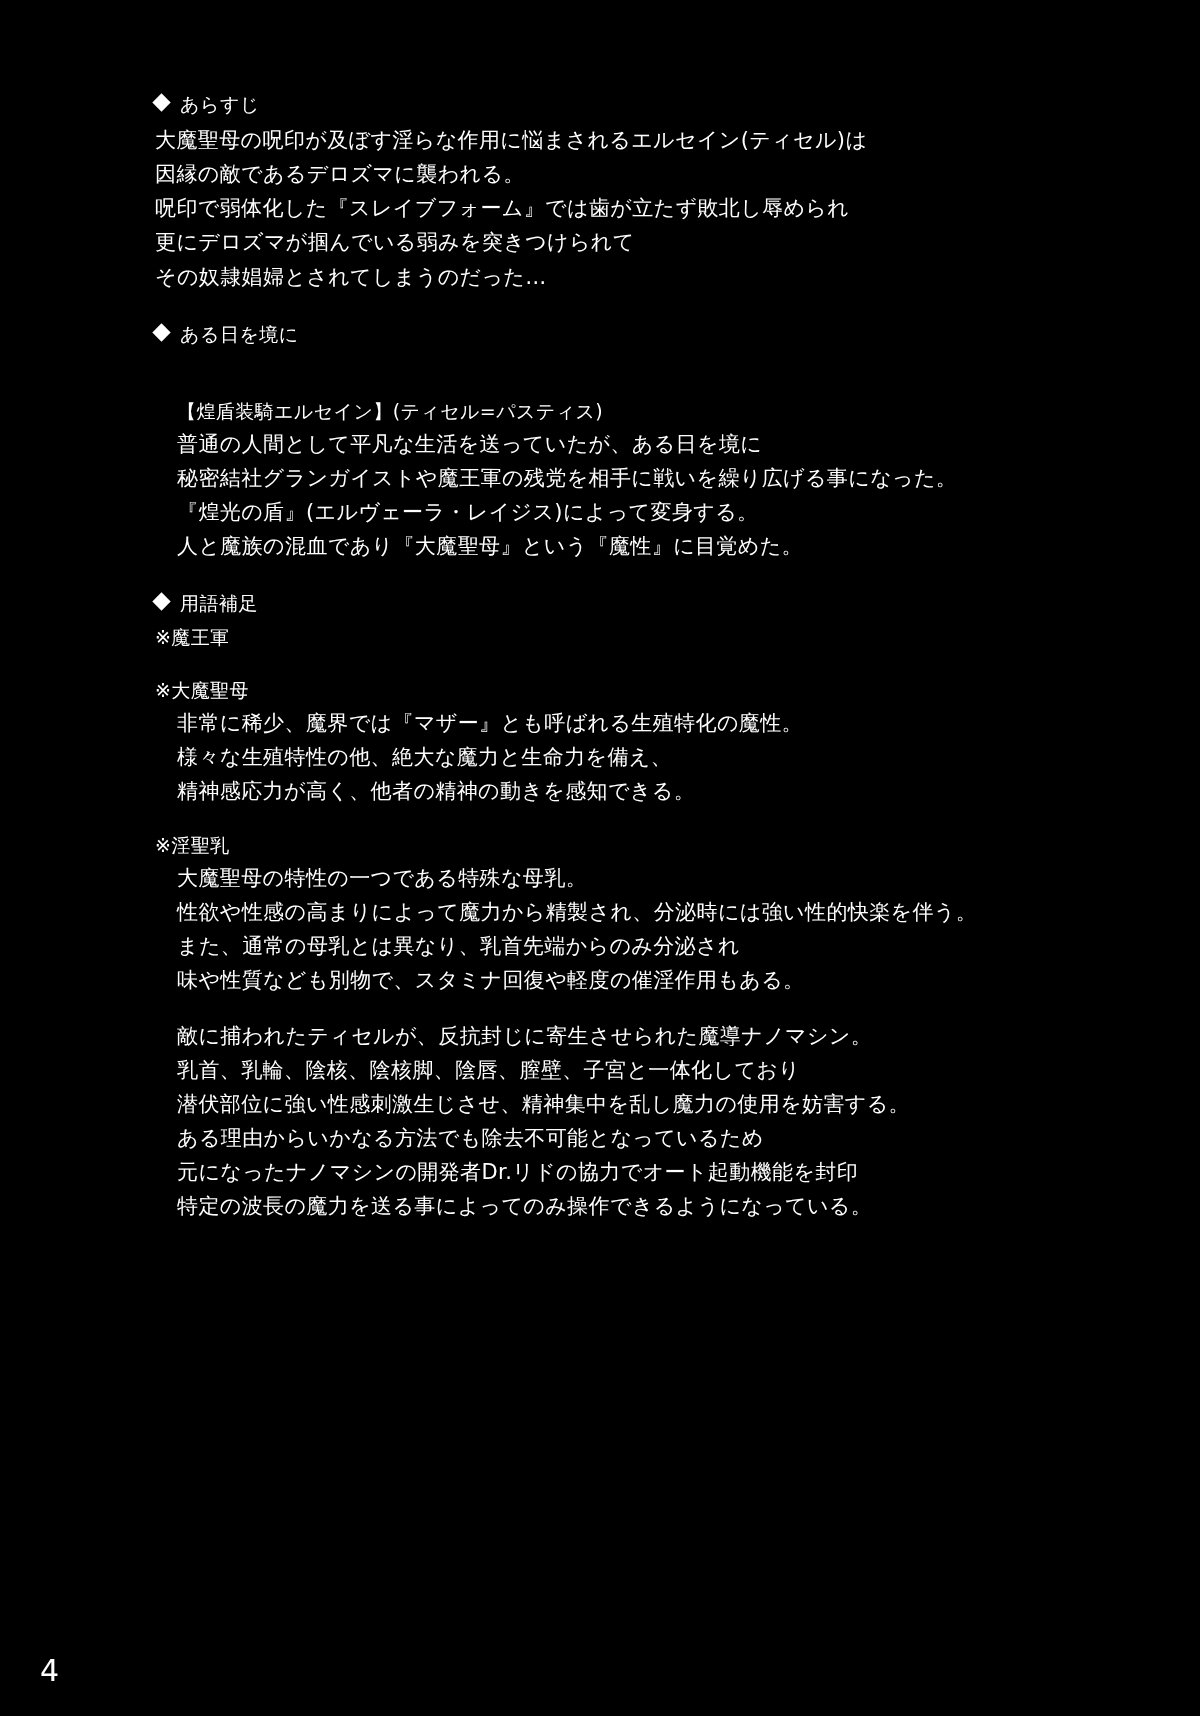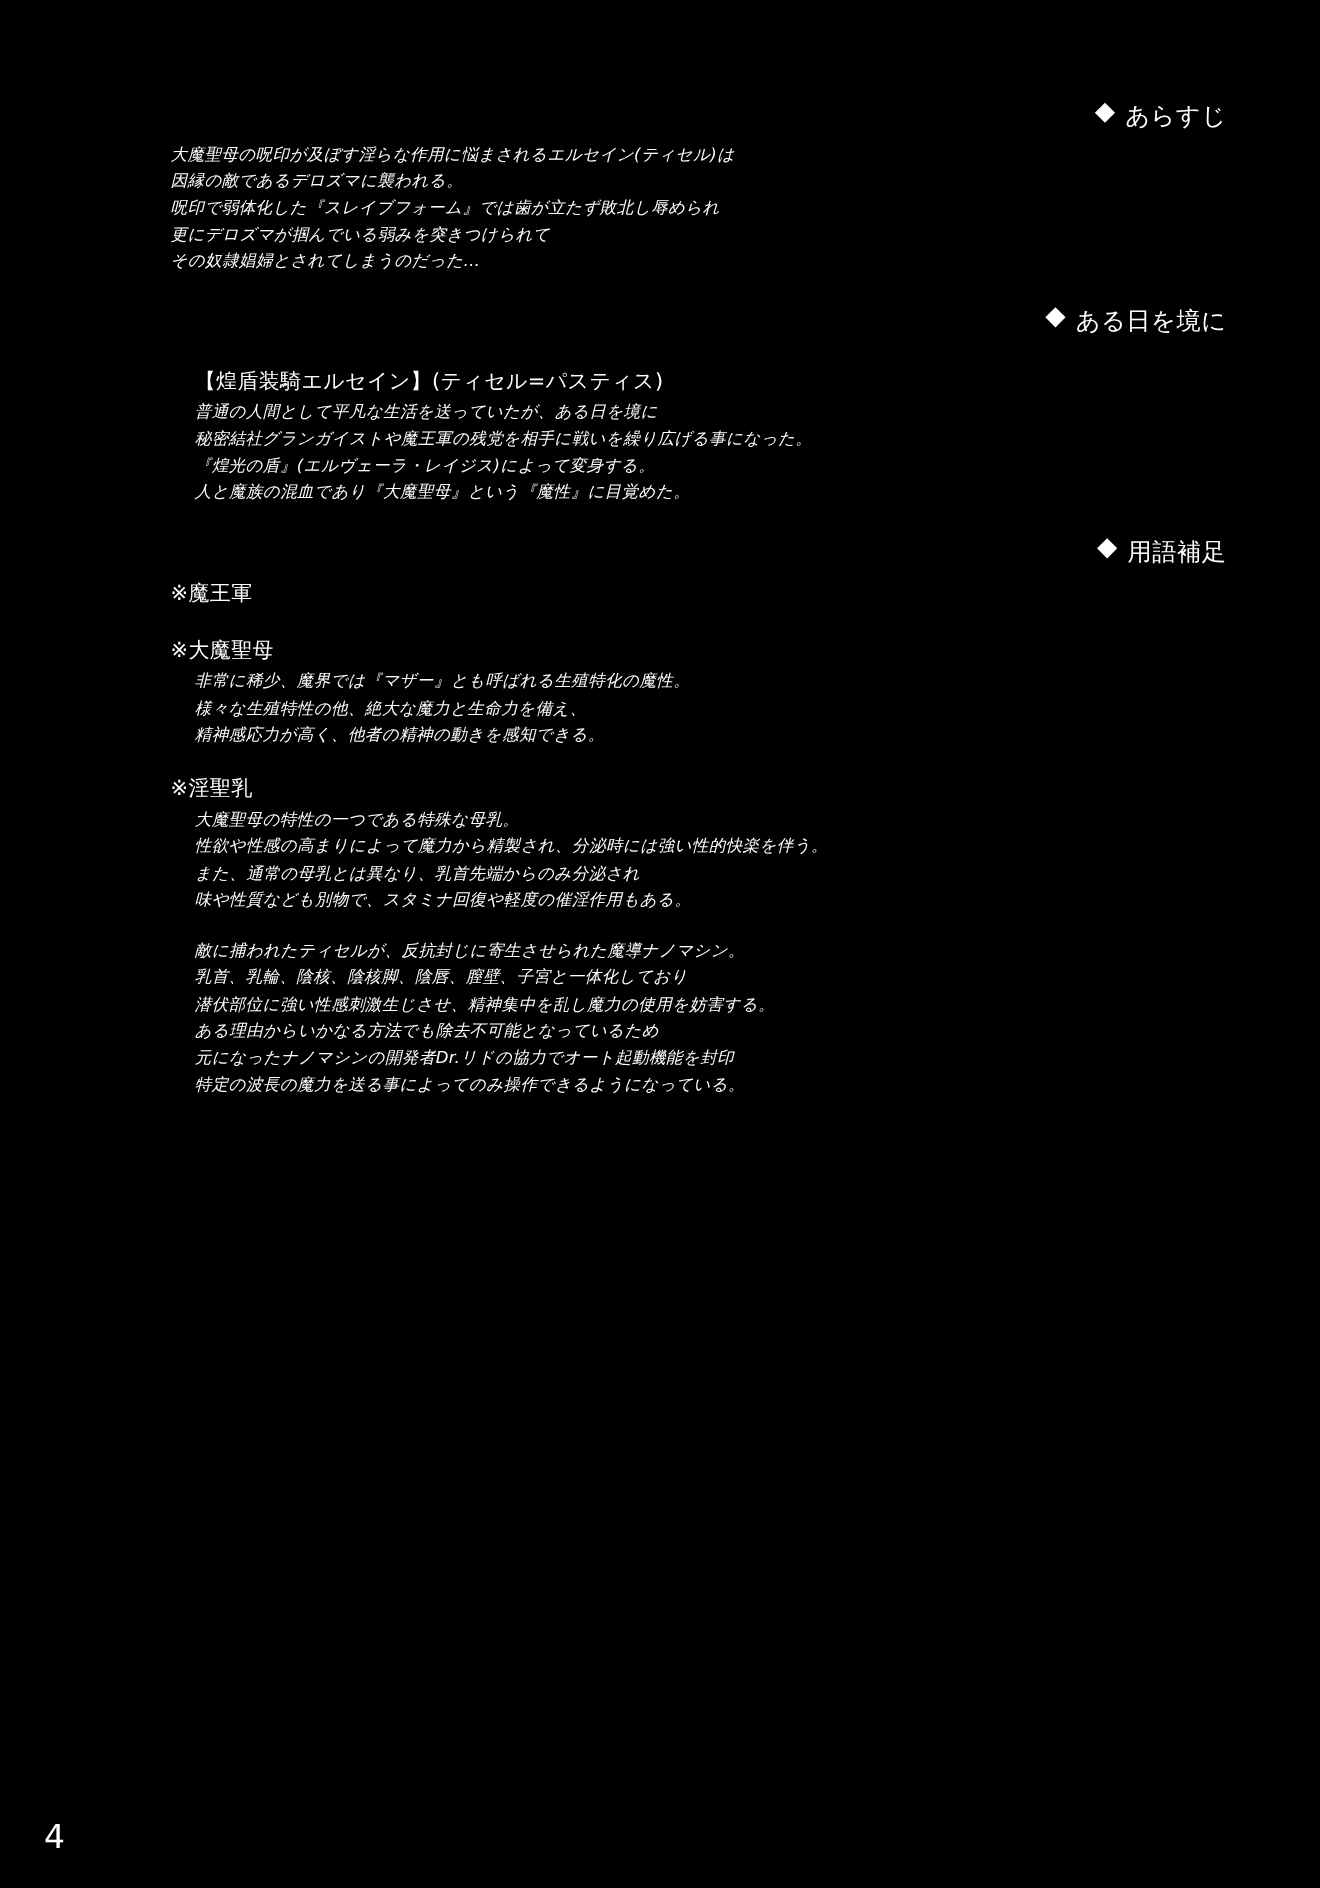--- a/index.html
+++ b/index.html
@@ -25,54 +25,52 @@
     left: 155px;
     top: 90px;
     width: 960px;
   }
   .section {
     margin-bottom: 26px;
   }
   .heading {
     display: flex;
     align-items: flex-start;
-    font-size: 22px;
+    font-size: 19px;
     line-height: 1.55;
     letter-spacing: 0.5px;
     margin-bottom: 4px;
-    justify-content: flex-end;
   }
   .diamond-icon {
     display: inline-block;
     width: 13px;
     height: 13px;
     background: #ffffff;
     transform: rotate(45deg);
     margin-right: 12px;
     margin-top: 6px;
     flex: none;
   }
   .lines {
-    font-size: 15px;
+    font-size: 21px;
     line-height: 1.62;
     letter-spacing: 0.4px;
     white-space: pre-wrap;
-    font-style: italic;
   }
   .lines.indent-0 { padding-left: 0px; }
   .lines.indent-1 { padding-left: 22px; }
   .block-gap { height: 18px; }
   .sub-block { margin-bottom: 22px; }
   .sub-title {
     font-size: 19px;
     line-height: 1.62;
     letter-spacing: 0.4px;
     padding-left: 0px;
   }
-  .sub-title.ind { padding-left: 22px; }
+  .sub-title.ind { padding-left: 22px; margin-top: 25px; }
   .page-number {
     position: absolute;
     left: 40px;
     bottom: 28px;
     font-size: 30px;
     color: #ffffff;
     letter-spacing: 1px;
   }
 </style>
 </head>

